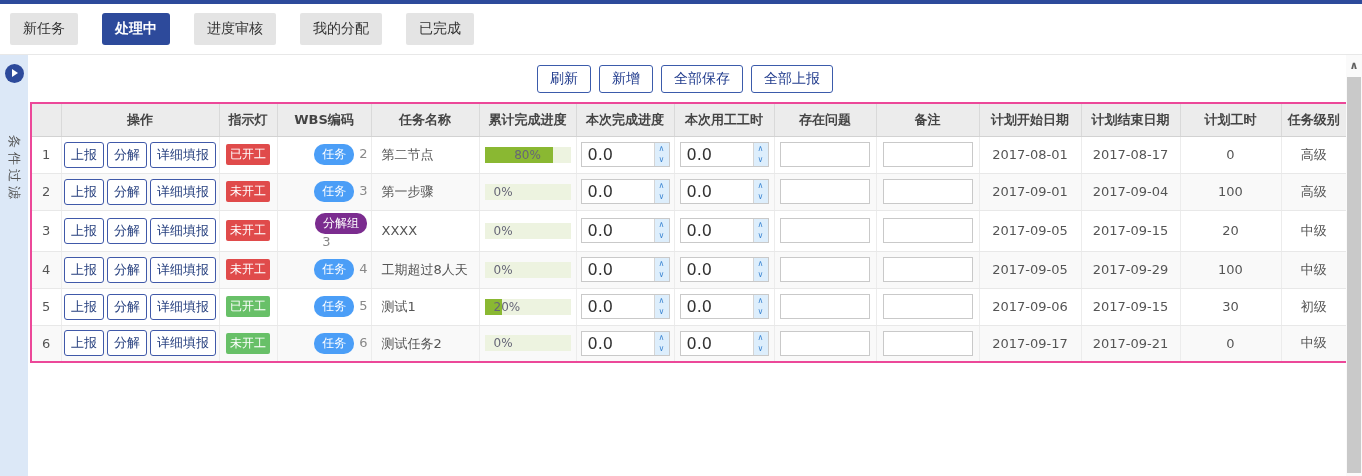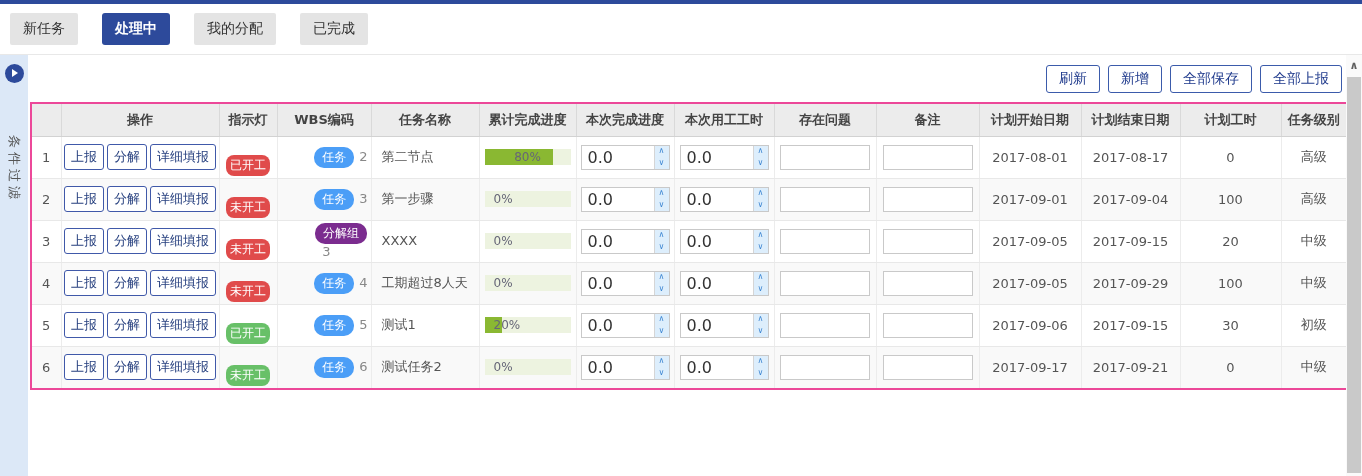--- a/index.html
+++ b/index.html
@@ -17,35 +17,35 @@
   .tab.active{ background:var(--accent); color:#fff; font-weight:bold; border-radius:3px; }
   .content{ position:relative; height:423px; border-top:1px solid #e8e8e8; }
   .strip{ position:absolute; left:0; top:0; bottom:0; width:28px; background:var(--strip); }
   .circle-btn{ position:absolute; left:5px; top:9px; width:19px; height:19px;
     border-radius:50%; background:var(--accent); cursor:pointer; }
   .circle-btn .tri{ position:absolute; left:7px; top:5px; width:0; height:0;
     border-left:6px solid #fff; border-top:4.5px solid transparent; border-bottom:4.5px solid transparent; }
   .v-label{ position:absolute; left:-22px; top:105px; width:72px; text-align:center;
     transform:rotate(90deg); font-size:13px; letter-spacing:4px; color:#555; white-space:nowrap; }
   .main{ margin-left:28px; margin-right:16px; height:100%; background:#fff; }
-  .toolbar{ display:flex; justify-content:flex-end; gap:8px; padding:10px 4px 9px 0; }
+  .toolbar{ display:flex; justify-content:center; gap:8px; padding:10px 4px 9px 0; }
   .tbtn{ background:#fff; border:1px solid #3b5bab; color:#1f3a8c; font-size:14px;
     padding:4px 12px; border-radius:3px; cursor:pointer; white-space:nowrap; }
   table{ border-collapse:collapse; table-layout:fixed; width:1316px; margin-left:2px;
     border:2px solid #ec4899; }
   th{ background:#ececec; font-size:13px; color:#444; font-weight:bold; height:33px;
     border-right:1px solid #d9d9d9; border-bottom:1px solid #d2d2d2; overflow:hidden;
     white-space:nowrap; text-align:center; }
   td{ font-size:13px; color:#555; text-align:center; height:37px; padding:2px 0;
     border-right:1px solid #ececec; border-bottom:1px solid #e8e8e8; overflow:hidden; }
   tbody tr:nth-child(even){ background:#f9f9f9; }
   .ops{ display:flex; gap:3px; justify-content:center; align-items:center; }
   .op-btn{ background:#fff; border:1px solid #4059a9; color:#27407f; font-size:13px;
     padding:3px 6px; border-radius:3px; cursor:pointer; white-space:nowrap; }
-  .badge{ display:inline-block; color:#fff; font-size:12px; padding:2px 4px; border-radius:8px;margin-top:16px; }
+  .badge{ display:inline-block; color:#fff; font-size:12px; padding:2px 4px; border-radius:2px; }
   .badge.red{ background:var(--red); } .badge.green{ background:var(--green); }
   .pill{ display:inline-block; color:#fff; font-size:12px; padding:2px 8px; border-radius:10px;margin-left:34px; }
   .pill.task{ background:var(--wbs-blue); } .pill.group{ background:var(--wbs-purple); }
   .wbs-code{ color:#888; margin-left:5px; font-size:13px; }
   td.name-cell{ text-align:left; padding:2px 10px; line-height:1.5; }
   .pbar{ position:relative; width:86px; height:16px; background:var(--p-track);
     margin:0 auto; overflow:hidden; }
   .pfill{ position:absolute; left:0; top:0; bottom:0; background:var(--p-fill); }
   .plabel{ position:absolute; top:0; line-height:16px; font-size:12px; color:#667; }
   .plabel.left{ left:9px; } .plabel.center{ left:0; right:0; text-align:center; }
@@ -66,20 +66,21 @@
     background:#c9c9c9; cursor:pointer; }
 </style>
 </head>
 <body>
 
 <div class="top-line"></div>
 
 <div class="tabbar" id="tabbar">
     <button class="tab">新任务</button>
     <button class="tab active">处理中</button>
+    <button class="tab">进度审核</button>
     <button class="tab">我的分配</button>
     <button class="tab">已完成</button>
   </div>
 
 <div class="content">
   <div class="strip">
     <div class="circle-btn">
       <span class="tri"></span>
     </div>
     <div class="v-label">条件过滤</div>

